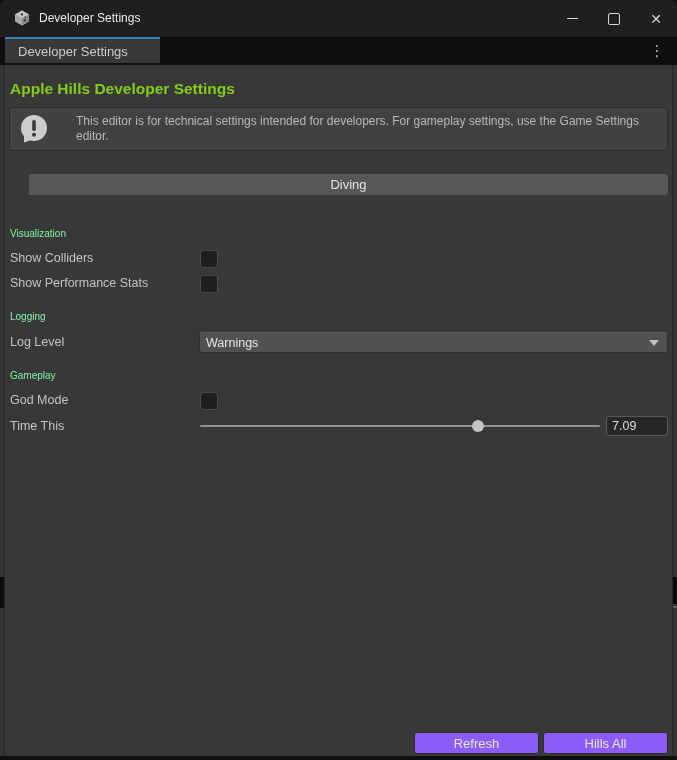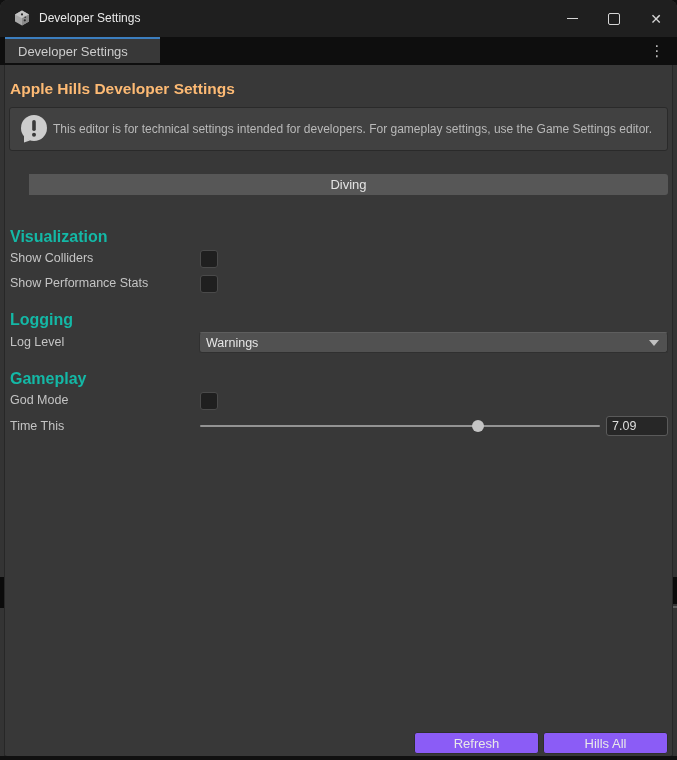--- a/index.html
+++ b/index.html
@@ -26,39 +26,39 @@
   
   .tabbar{position:absolute;left:0;top:37px;right:0;height:28px;background:#0e0e0e;}
   .editor-tab{
     position:absolute;left:5px;top:0;width:155px;height:26px;background:#383838;
     border-top:2px solid #3c7ebf;display:flex;align-items:center;padding-left:13px;box-sizing:border-box;
   }
   .editor-tab .tab-label{font-size:13px;color:#cccccc;}
   .kebab{position:absolute;right:11px;top:4px;width:18px;height:20px;color:#bdbdbd;font-size:15px;letter-spacing:0;display:flex;align-items:center;justify-content:center;}
   
   .content{position:absolute;left:0;top:65px;right:0;bottom:0;}
-  .heading{position:absolute;left:10px;top:15px;font-size:15.5px;font-weight:bold;color:#fdba74;}
+  .heading{position:absolute;left:10px;top:15px;font-size:15.5px;font-weight:bold;color:#84cc16;}
   .helpbox{
     position:absolute;left:9px;right:9px;top:42px;height:44px;
     background:#414141;border:1px solid #2a2a2a;border-radius:3px;
     display:flex;align-items:center;box-sizing:border-box;
   }
   .helpbox .bubble{flex:0 0 auto;margin-left:8px;width:32px;height:32px;}
-  .helpbox .help-text{margin-left:3px;margin-right:10px;font-size:12px;line-height:15px;color:#b9b9b9;}
+  .helpbox .help-text{margin-left:26px;margin-right:10px;font-size:12px;line-height:15px;color:#b9b9b9;}
   
   .segmented{position:absolute;left:9px;right:9px;top:109px;height:21px;display:flex;border-radius:3px;overflow:hidden;padding-left:20px;}
   .seg{
     flex:1 1 0;background:#575757;color:#e3e3e3;font-size:13px;
     display:flex;align-items:center;justify-content:center;cursor:default;
     border-left:1px solid #333333;box-sizing:border-box;
   }
   .seg:first-child{border-left:none;}
   .seg.selected{background:#46607c;color:#eef3f8;}
   
-  .section-title{position:absolute;left:10px;font-size:16px;font-weight:bold;color:#14b8a6;}
+  .section-title{position:absolute;left:10px;font-size:10px;font-weight:normal;color:#86efac;}
   .form-label{position:absolute;left:10px;font-size:12.5px;color:#c4c4c4;}
   .checkbox{
     position:absolute;left:200px;width:16px;height:16px;background:#1f1f1f;
     border:1px solid #4a4a4a;border-radius:3px;box-sizing:content-box;
   }
   .dropdown{
     position:absolute;left:199px;right:9px;top:267px;height:21px;
     background:#515151;border:1px solid #303030;border-top-color:#5e5e5e;border-radius:3px;
     display:flex;align-items:center;box-sizing:border-box;gap:7px;
   }

